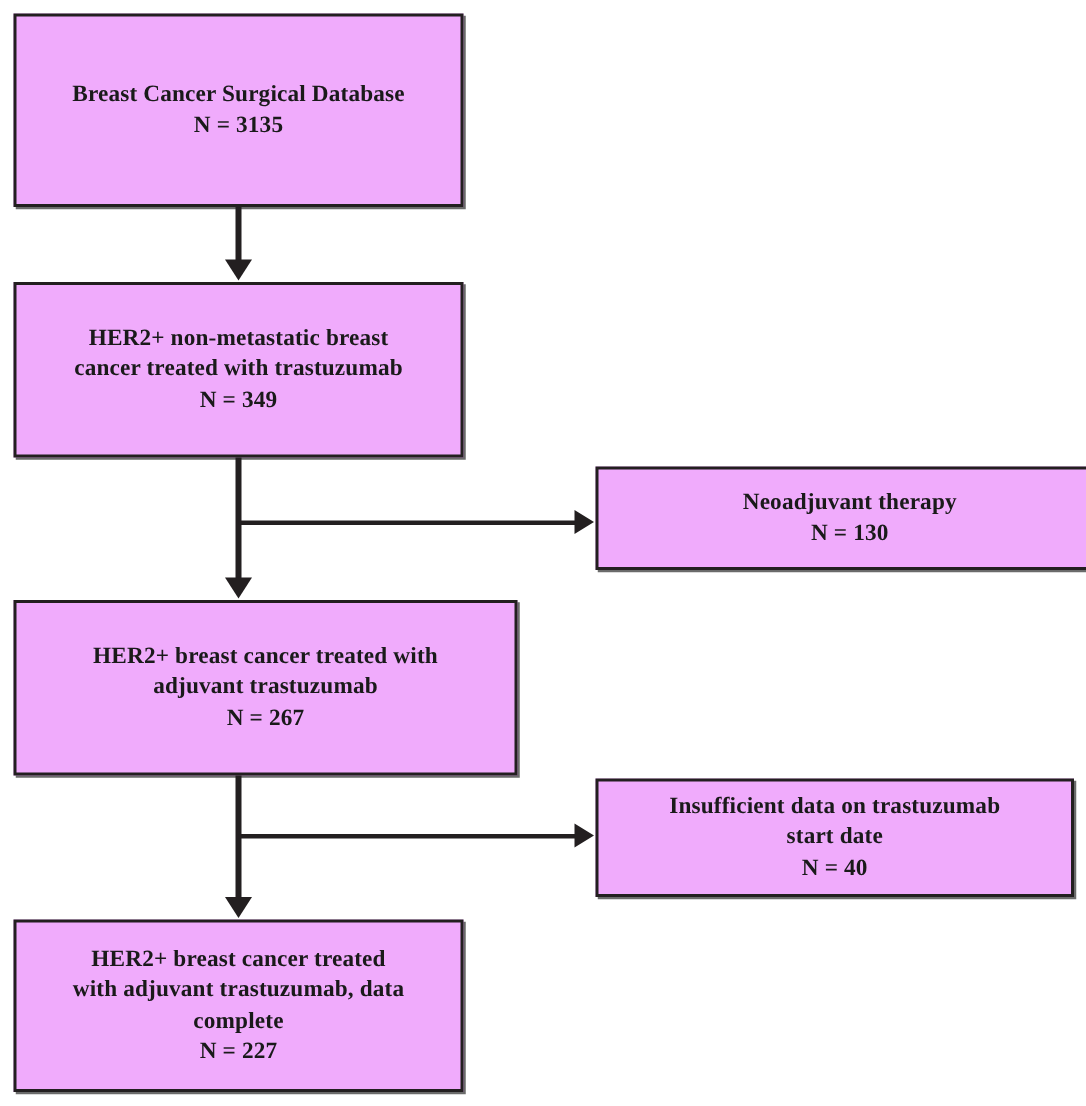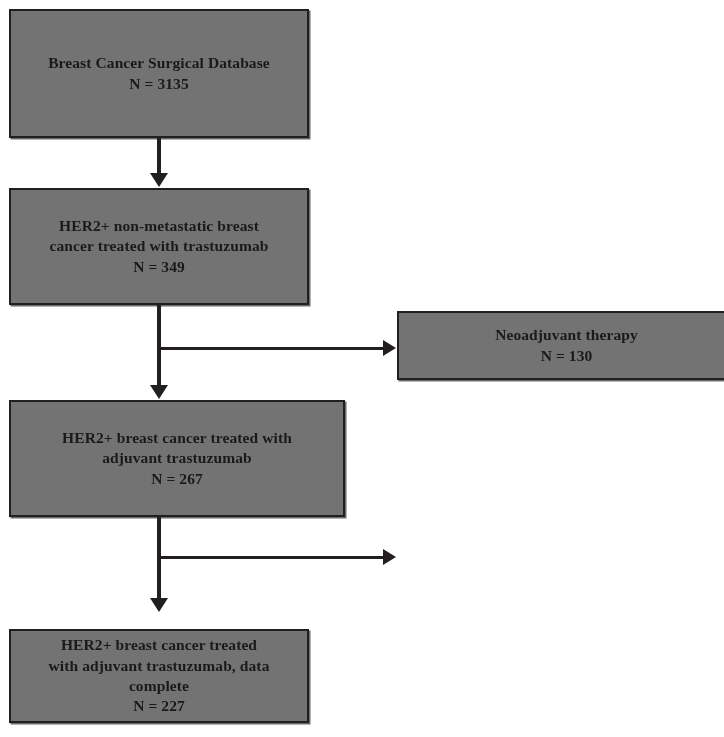--- a/index.html
+++ b/index.html
@@ -16,41 +16,41 @@
     position: relative;
     width: 724px;
     height: 737px;
     background: #ffffff;
     overflow: hidden;
   }
   .node-box {
     position: absolute;
     box-sizing: border-box;
     border: 2px solid #231f20;
-    background: #737373;
+    background: #f0abfc;
     display: flex;
     align-items: center;
     justify-content: center;
     text-align: center;
     box-shadow: 1.5px 1.5px 0 0 #6b6b6b;
   }
   .node-text {
     font-weight: bold;
     font-size: 15.5px;
     line-height: 1.32;
     letter-spacing: 0.1px;
     padding: 0 10px;
     white-space: pre-line;
     color: #1a1a1a;
   }
   
   #box-database    { left: 9px;  top: 9px;   width: 300px; height: 129px; }
   #box-her2-treated{ left: 9px;  top: 188px; width: 300px; height: 117px; }
   #box-adjuvant    { left: 9px;  top: 400px; width: 336px; height: 117px; }
-  #box-final       { left: 9px;  top: 613px; width: 300px; height: 94px; margin-top: 16px; }
+  #box-final       { left: 9px;  top: 613px; width: 300px; height: 115px; }
   
   #box-neoadjuvant { left: 397px; top: 311px; width: 339px; height: 69px; }
   #box-insufficient{ left: 397px; top: 519px; width: 319px; height: 79px; }
 
   
   .conn-v {
     position: absolute;
     width: 4px;
     background: #231f20;
     left: 157px;
@@ -118,20 +118,25 @@
 with adjuvant trastuzumab, data
 complete
 N = 227</span>
   </div>
 
   <div class="node-box" id="box-neoadjuvant">
     <span class="node-text">Neoadjuvant therapy
 N = 130</span>
   </div>
 
+  <div class="node-box" id="box-insufficient">
+    <span class="node-text">Insufficient data on trastuzumab
+start date
+N = 40</span>
+  </div>
 
   <div class="conn-v" id="conn-v-1"></div>
   <div class="arrow-down" id="arrow-1"></div>
 
   <div class="conn-v" id="conn-v-2"></div>
   <div class="arrow-down" id="arrow-2"></div>
 
   <div class="conn-h" id="conn-h-1"></div>
   <div class="arrow-right" id="arrow-h-1"></div>
 

